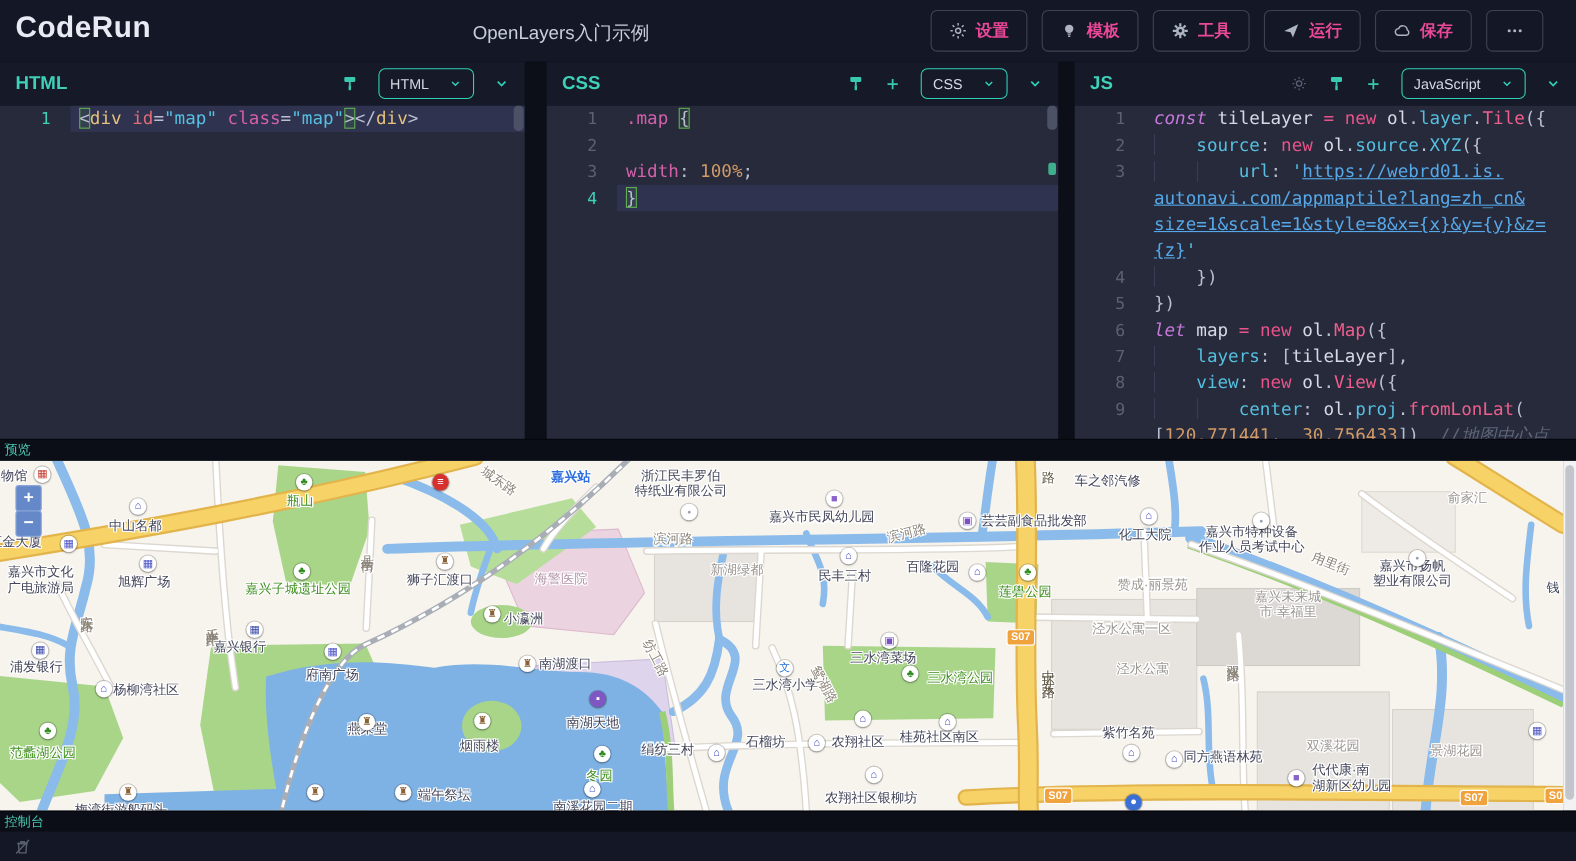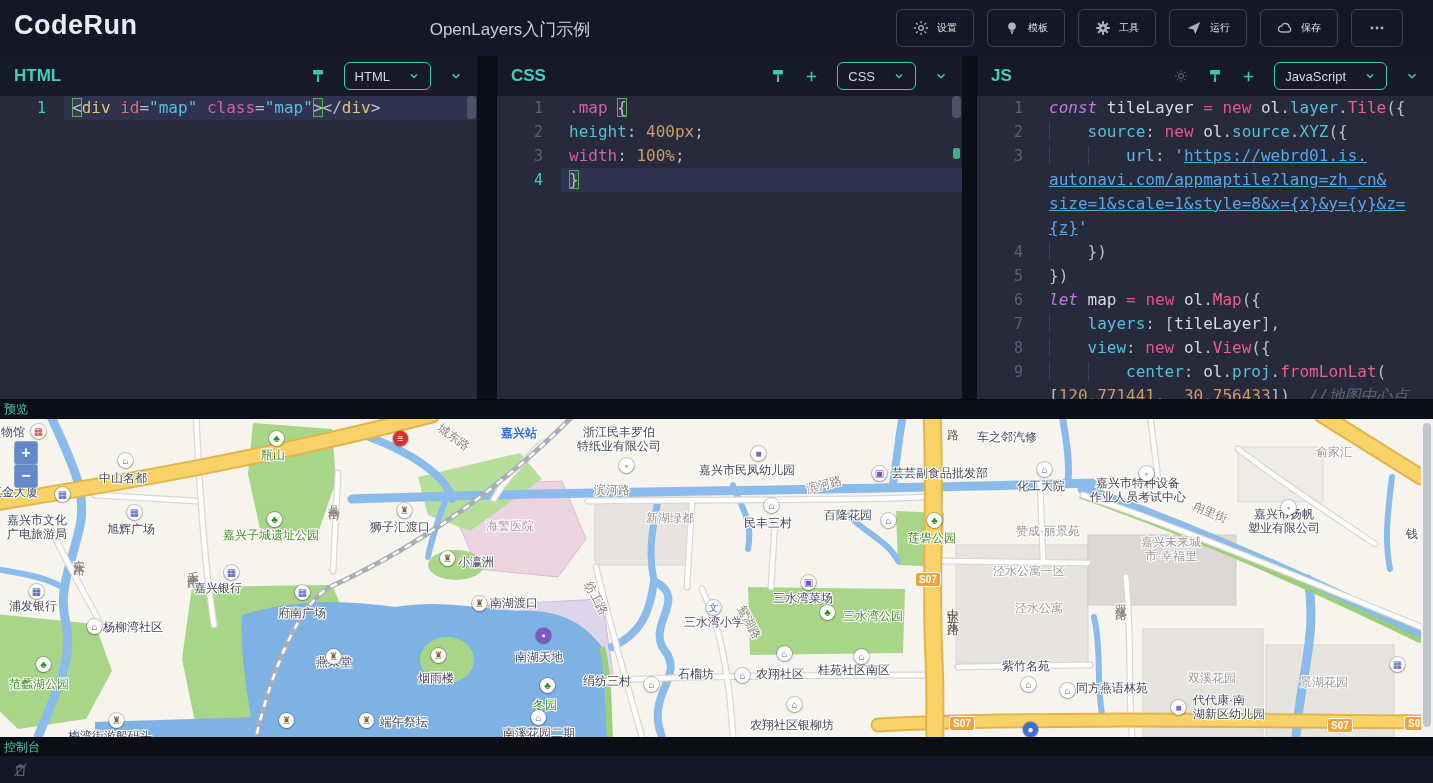--- a/index.html
+++ b/index.html
@@ -3,21 +3,21 @@
 <meta charset="utf-8">
 <style>
   html,body{margin:0;padding:0;background:#0e111b;width:1433px;height:783px;overflow:hidden;
     font-family:"Liberation Sans","DejaVu Sans",sans-serif;}
   
   #header{position:absolute;left:0;top:0;width:1433px;height:56px;background:#141826;}
   #logo{position:absolute;left:14px;top:10px;font-size:27px;font-weight:bold;color:#e8ebf4;letter-spacing:.5px;}
   #proj-title{position:absolute;left:510px;top:18px;transform:translateX(-50%);font-size:17px;color:#c9cedb;white-space:nowrap;}
   #toolbar{position:absolute;right:30px;top:9px;display:flex;gap:13px;}
   .tbtn{height:38px;box-sizing:border-box;border:1px solid #3d4354;border-radius:6px;background:transparent;
-    color:#e5e5e5;font-size:10px;display:flex;align-items:center;gap:8px;padding:0 16px;cursor:pointer;}
+    color:#ec4899;font-size:15px;display:flex;align-items:center;gap:8px;padding:0 16px;cursor:pointer;font-weight:bold;}
   .tbtn svg{display:block;}
   
   #editors{position:absolute;left:0;top:56px;width:1433px;height:344px;background:#0c0f18;padding-left:16px;}
   .panel{position:absolute;top:0;height:344px;}
   .phead{position:absolute;left:0;right:0;top:0;height:40px;background:#151928;display:flex;align-items:center;padding:0 14px;gap:18px;box-sizing:border-box;}
   .ptitle{font-size:17px;font-weight:bold;color:#3fd0b8;margin-right:auto;}
   .hicon{display:flex;align-items:center;cursor:pointer;}
   .psel{height:28px;box-sizing:border-box;border:1px solid #2fd0b5;border-radius:6px;color:#d5d9e2;font-size:13px;
     display:flex;align-items:center;gap:18px;padding:0 10px;cursor:pointer;background:transparent;}
   .editor{position:absolute;left:0;right:0;top:40px;bottom:0;background:#262a3b;overflow:hidden;
@@ -183,21 +183,20 @@
           </svg>
         </span>
     </div>
     <div class="editor" id="ed1">
         <div class="crow">
           <span class="ln">1</span>
           <span class="ct"><span class="sel">.map</span><span> </span><span class="pun bm">{</span></span>
         </div>
         <div class="crow">
           <span class="ln">2</span>
-          <span class="ct"><span class="prop">height</span><span class="pun">:</span><span> </span><span class="num">400px</span><span class="pun">;</span></span>
         </div>
         <div class="crow">
           <span class="ln">3</span>
           <span class="ct"><span class="sel">width</span><span class="pun">:</span><span> </span><span class="num">100%</span><span class="pun">;</span></span>
         </div>
         <div class="crow a">
           <span class="ln">4</span>
           <span class="ct"><span class="pun bm">}</span></span>
         </div>
         <div class="vthumb" style="top: 0px; height: 22px;"></div>

